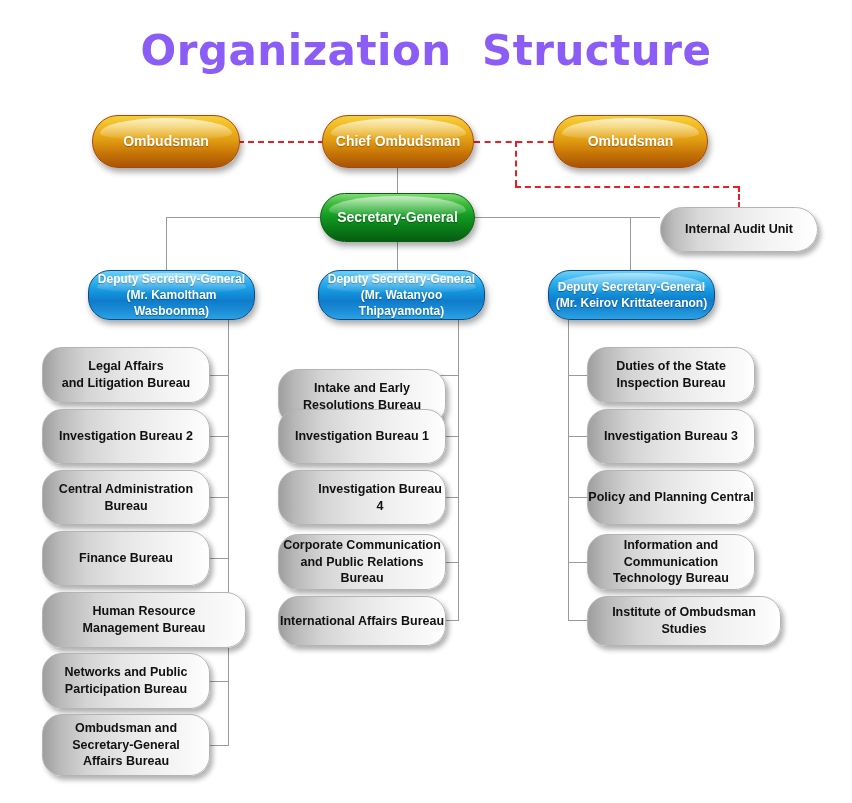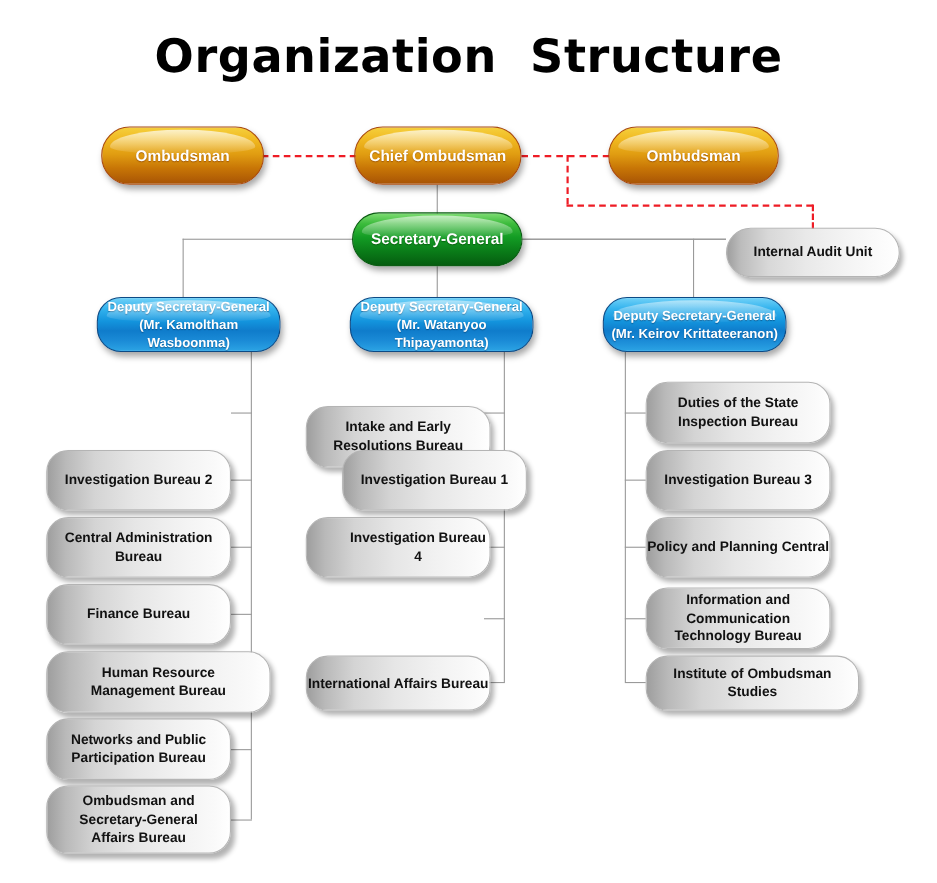--- a/index.html
+++ b/index.html
@@ -25,21 +25,21 @@
   
   .chart-title {
     position: absolute;
     left: 0;
     top: 26px;
     width: 852px;
     text-align: center;
     font-size: 42px;
     font-weight: bold;
     letter-spacing: 0.5px;
-    color: #000000;
+    color: #8b5cf6;
     font-family: "DejaVu Sans", sans-serif;
     white-space: pre;
   }
 
   
   .line-h, .line-v {
     position: absolute;
     background: #9a9a9a;
   }
   .line-h { height: 1px; }
@@ -275,20 +275,24 @@
   <div class="node blue" style="left:318px; top:270px; width:167px; height:50px;">
     <span>Deputy Secretary-General
 (Mr. Watanyoo Thipayamonta)</span>
   </div>
 
   <div class="node blue" style="left:548px; top:270px; width:167px; height:50px;">
     <span>Deputy Secretary-General
 (Mr. Keirov Krittateeranon)</span>
   </div>
 
+  <div class="node gray" style="left:42px; top:347px; width:168px; height:56px;">
+    <span>Legal Affairs
+and Litigation Bureau</span>
+  </div>
   <div class="node gray" style="left:42px; top:409px; width:168px; height:55px;">
     <span>Investigation Bureau 2</span>
   </div>
   <div class="node gray" style="left:42px; top:470px; width:168px; height:55px;">
     <span>Central Administration Bureau</span>
   </div>
   <div class="node gray" style="left:42px; top:531px; width:168px; height:55px;">
     <span>Finance Bureau</span>
   </div>
   <div class="node gray" style="left:42px; top:592px; width:204px; height:56px;">
@@ -302,25 +306,29 @@
   <div class="node gray" style="left:42px; top:714px; width:168px; height:62px;">
     <span>Ombudsman and
 Secretary-General
 Affairs Bureau</span>
   </div>
 
   <div class="node gray" style="left:278px; top:347px; width:168px; height:56px;margin-top:22px;">
     <span>Intake and Early
 Resolutions Bureau</span>
   </div>
-  <div class="node gray" style="left:278px; top:409px; width:168px; height:55px;margin-left:33px;">
+  <div class="node gray" style="left:278px; top:409px; width:168px; height:55px;">
     <span>Investigation Bureau 1</span>
   </div>
   <div class="node gray" style="left:278px; top:470px; width:168px; height:55px;padding-left:36px;">
     <span>Investigation Bureau 4</span>
+  </div>
+  <div class="node gray" style="left:278px; top:534px; width:168px; height:56px;">
+    <span>Corporate Communication
+and Public Relations Bureau</span>
   </div>
   <div class="node gray" style="left:278px; top:596px; width:168px; height:50px;">
     <span>International Affairs Bureau</span>
   </div>
 
   <div class="node gray" style="left:587px; top:347px; width:168px; height:56px;">
     <span>Duties of the State
 Inspection Bureau</span>
   </div>
   <div class="node gray" style="left:587px; top:409px; width:168px; height:55px;">

